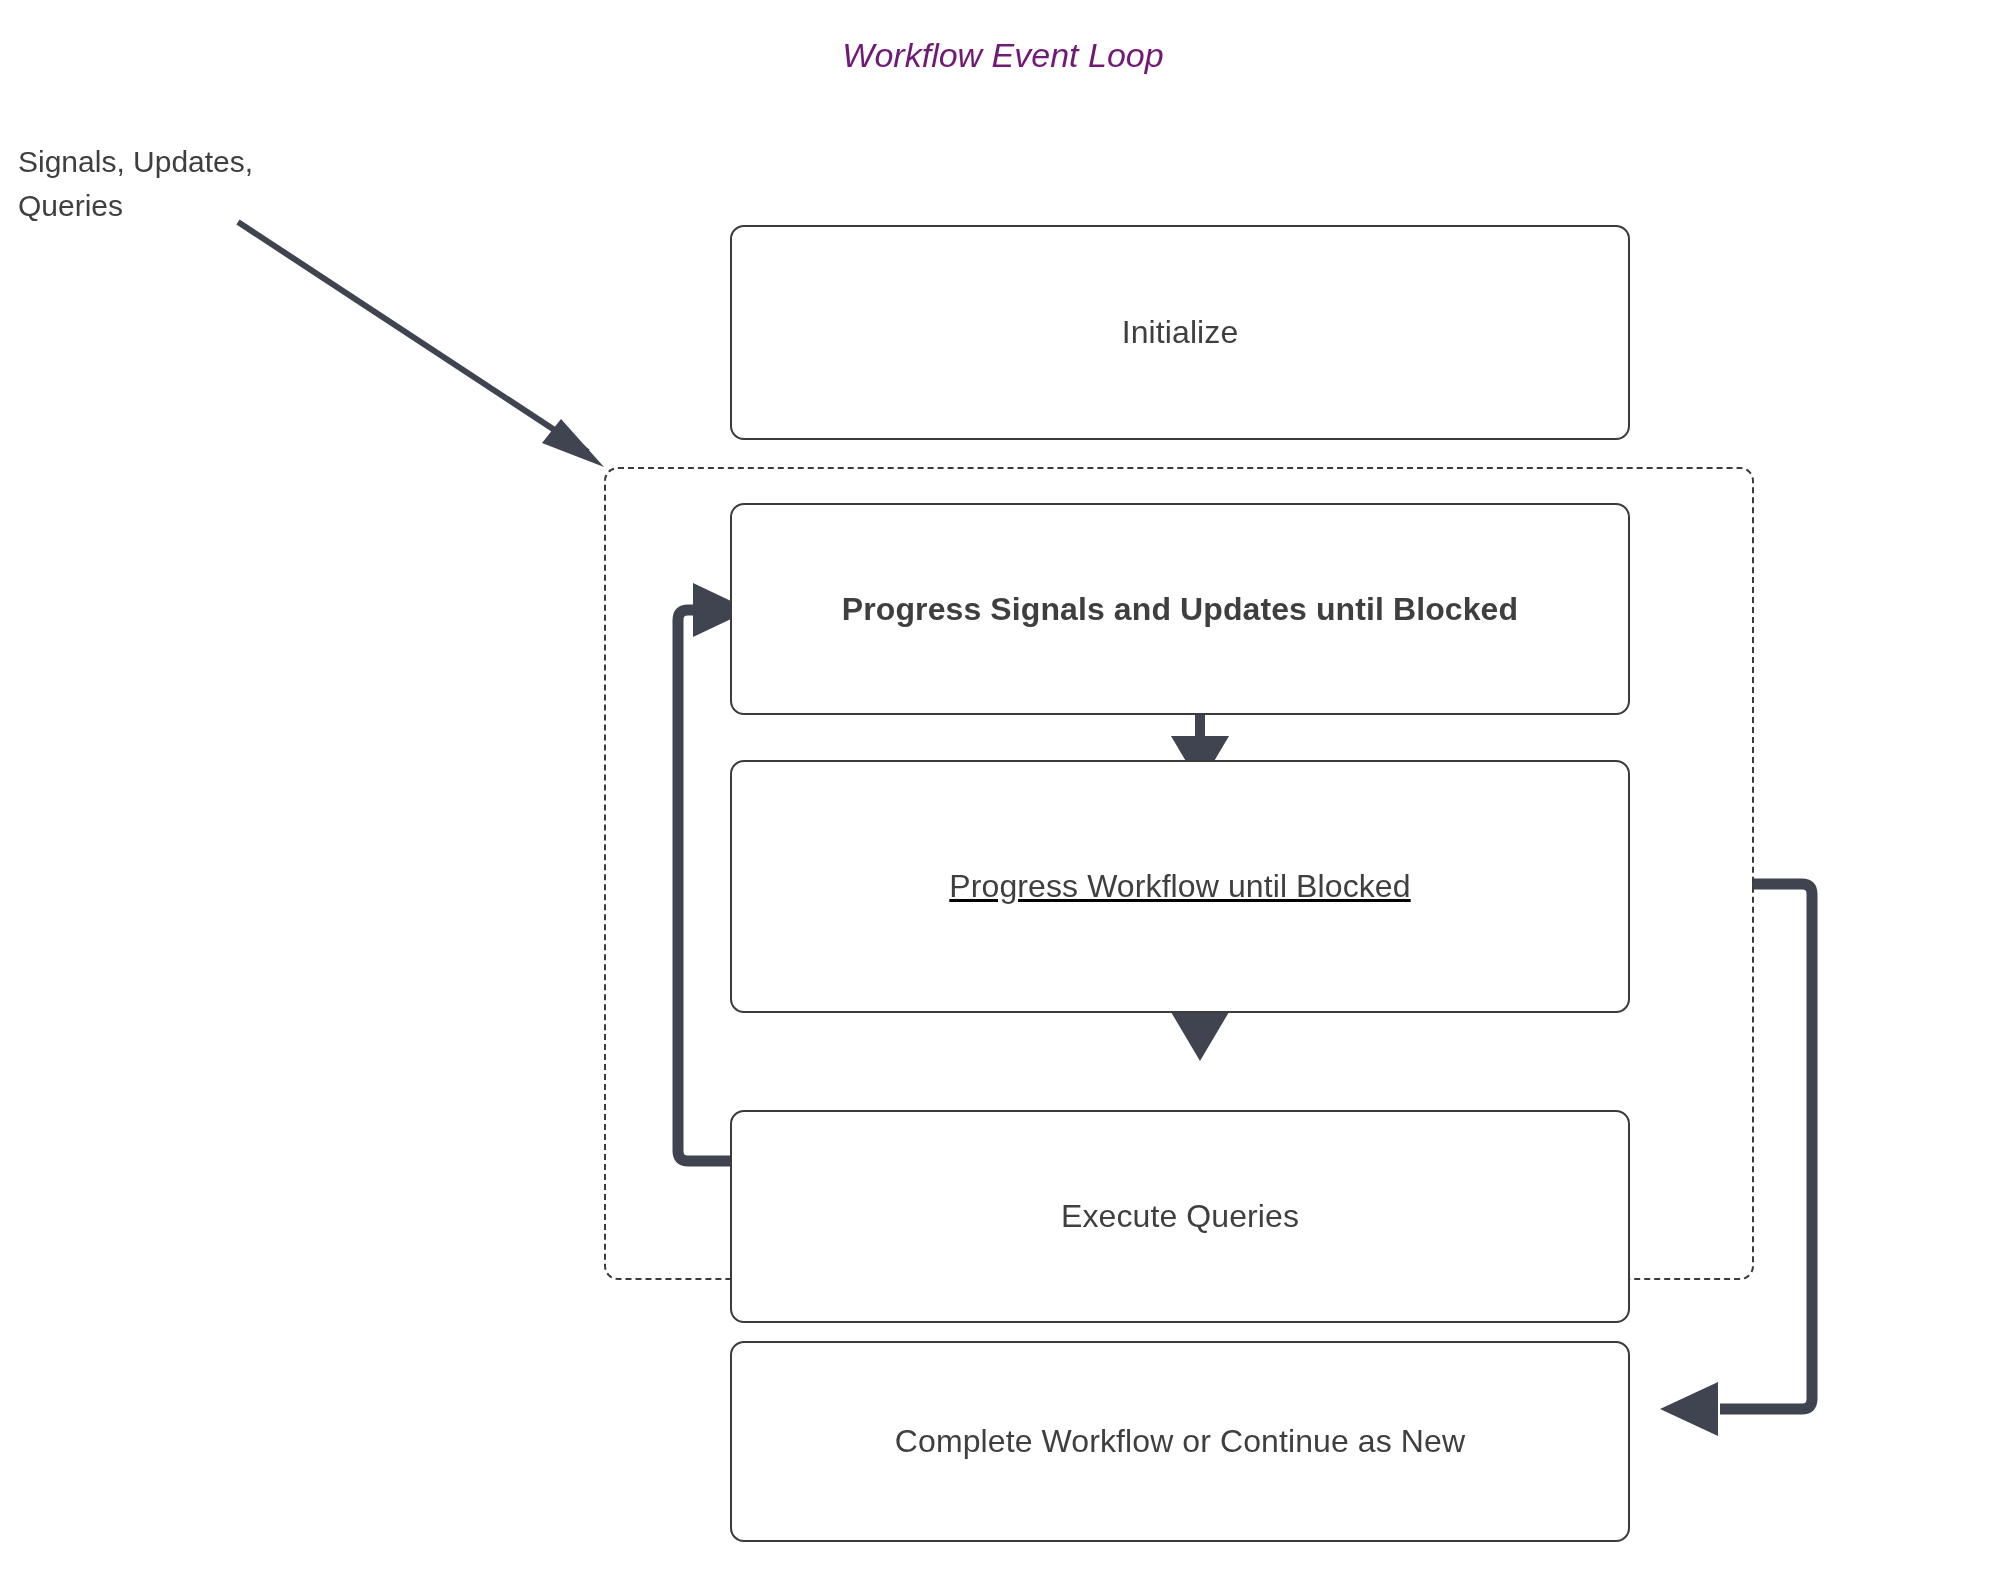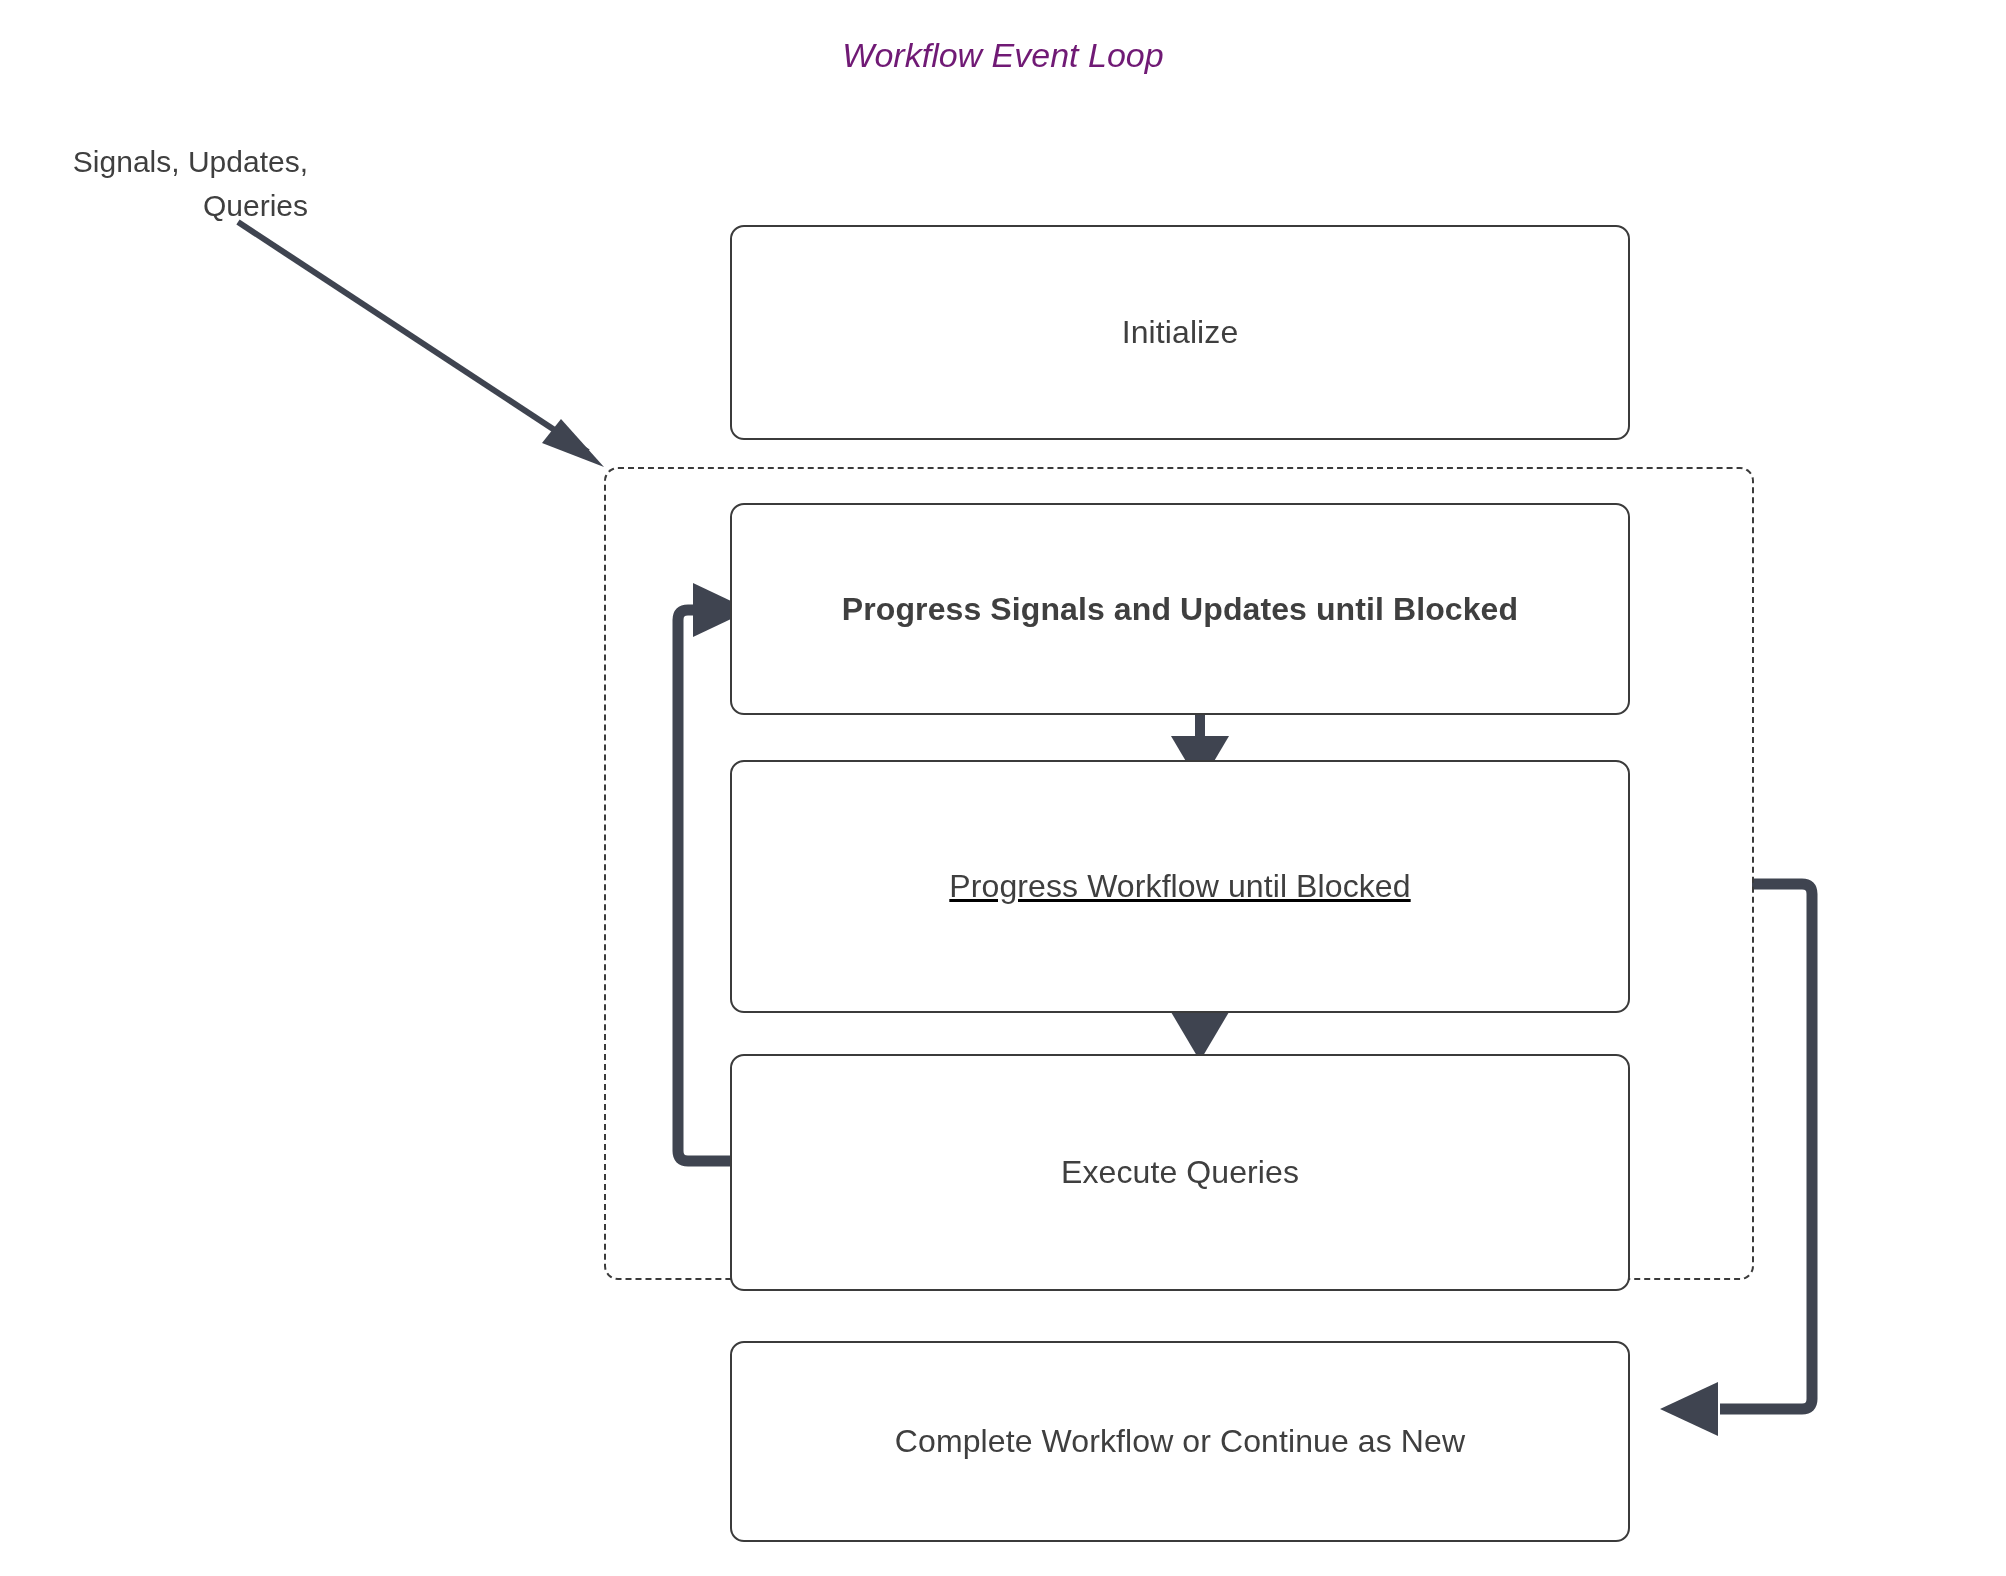--- a/index.html
+++ b/index.html
@@ -53,21 +53,21 @@
     font-family: "Liberation Sans", sans-serif;
     font-style: italic;
     font-size: 34px;
     color: #701a75;
   }
   #external-input-label {
     position: absolute;
     left: 18px;
     top: 140px;
     width: 290px;
-    text-align: right;
+    text-align: left;
     font-family: "Liberation Sans", sans-serif;
     font-size: 30px;
     line-height: 44px;
     color: #3f3f3f;
   }
   .dashed-group {
     position: absolute;
     box-sizing: border-box;
     border: 2px dashed #3b3b3b;
     border-radius: 14px;
@@ -126,21 +126,21 @@
   </div>
 
   <div class="node-box" style="left:730px; top:503px; width:900px; height:212px;font-weight:bold;">
     <span class="node-label">Progress Signals and Updates until Blocked</span>
   </div>
 
   <div class="node-box" style="left:730px; top:760px; width:900px; height:253px;text-decoration:underline;">
     <span class="node-label">Progress Workflow until Blocked</span>
   </div>
 
-  <div class="node-box" style="left:730px; top:1054px; width:900px; height:237px;">
+  <div class="node-box" style="left:730px; top:1110px; width:900px; height:213px;">
     <span class="node-label">Execute Queries</span>
   </div>
 
   <div class="node-box" style="left:730px; top:1341px; width:900px; height:201px;">
     <span class="node-label">Complete Workflow or Continue as New</span>
   </div>
 
 </div>
 
 </body></html>

